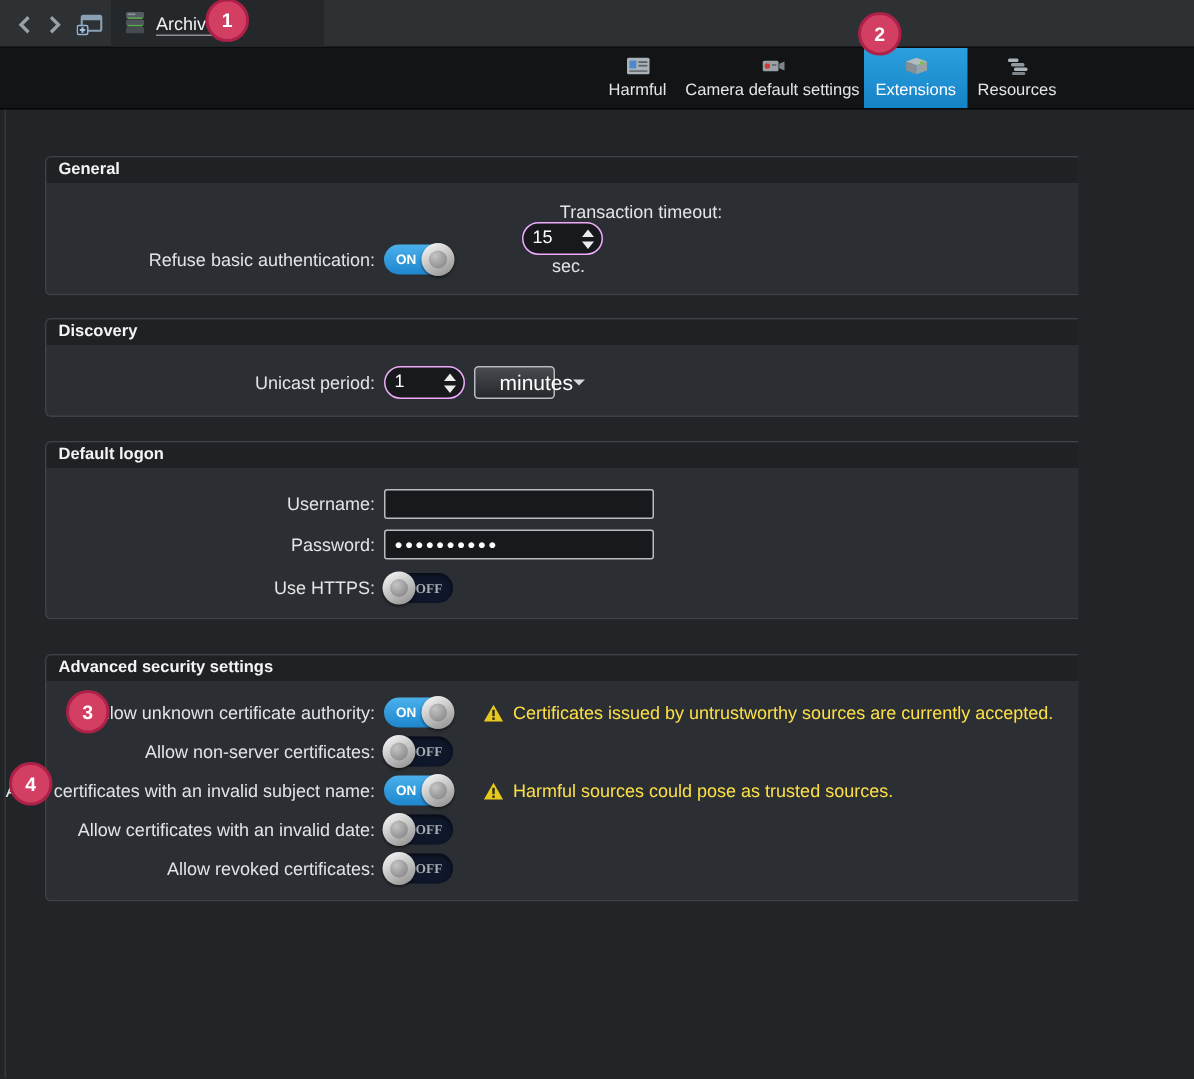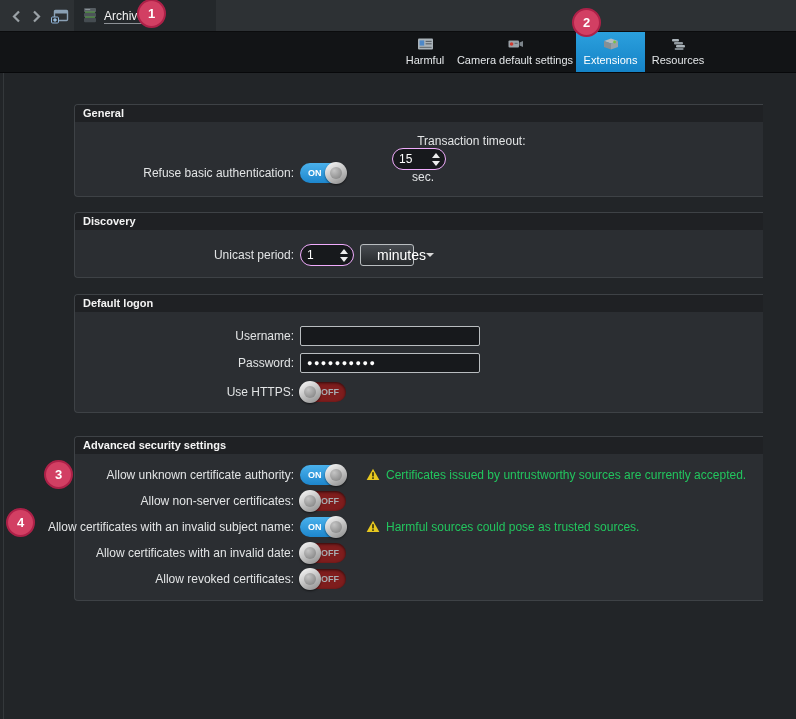--- a/index.html
+++ b/index.html
@@ -21,21 +21,21 @@
             border-bottom:1px solid #07080a;}
   .tab{position:absolute;top:0;height:40px;display:flex;flex-direction:column;
        align-items:center;justify-content:space-between;padding:5px 0 6px 0;
        box-sizing:border-box;color:#e3e6e8;font-size:11px;}
   .tab.selected{background:linear-gradient(#2ba0dd,#1583c7);color:#fff;}
   .tab .tab-label{line-height:11px;white-space:nowrap;}
   
   .content-line{position:absolute;left:3px;top:73px;bottom:0;width:1px;background:#34383b;}
   .section{position:absolute;left:30px;width:689px;background:#2b2e32;
            border:1px solid #3e4246;border-right:none;border-radius:4px 0 0 4px;
-           box-sizing:border-box;margin-left:44px;}
+           box-sizing:border-box;}
   .sec-header{height:17px;background:#1f2124;border-radius:3px 0 0 0;color:#f4f4f4;
               font-size:11px;font-weight:bold;line-height:17px;padding-left:8px;}
   .row{display:flex;align-items:center;height:20px;}
   .row-label{width:219px;padding-right:6px;flex:none;display:flex;
              justify-content:flex-end;color:#e2e4e5;font-size:12px;}
   .row-label span{white-space:nowrap;}
   .unit{margin-left:8px;color:#e2e4e5;font-size:12px;}
   
   .spin{position:relative;width:54px;height:22px;background:#17191c;
         border:1px solid #f0abfc;border-radius:11px;box-sizing:border-box;flex:none;}
@@ -57,32 +57,32 @@
   .tinput{width:180px;height:20px;background:#17191c;border:1px solid #b9bdc0;
           border-radius:2px;color:#fff;font-size:11px;padding:0 6px;box-sizing:border-box;
           font-family:inherit;outline:none;}
   .tinput.pw{font-size:9px;letter-spacing:1.5px;font-weight:bold;}
   
   .toggle{position:relative;width:46px;height:20px;border-radius:10px;flex:none;}
   .toggle .tlabel{position:absolute;top:50%;transform:translateY(-50%);
                   font-size:9px;font-weight:bold;}
   .toggle.on{background:linear-gradient(#4ab1ec,#1d86cd);}
   .toggle.on .tlabel{left:8px;color:#fff;}
-  .toggle.off{background:#7f1d1d;box-shadow:inset 0 1px 3px rgba(0,0,0,.65);}
+  .toggle.off{background:#0f172a;box-shadow:inset 0 1px 3px rgba(0,0,0,.65);font-family:Liberation Serif, serif;}
   .toggle.off .tlabel{right:7px;color:#a8adb1;}
   .knob{position:absolute;top:-1px;width:22px;height:22px;border-radius:50%;
         background:linear-gradient(150deg,#fdfdfd,#8b8b8b);
         box-shadow:0 1px 2px rgba(0,0,0,.55);}
   .toggle.on .knob{right:-1px;}
   .toggle.off .knob{left:-1px;}
   .knob::after{content:"";position:absolute;inset:5px;border-radius:50%;
                background:radial-gradient(circle at 35% 30%,#c4c4c4,#7c7c7c);}
   
-  .warning{display:flex;align-items:flex-start;gap:6px;margin-left:20px;
-           color:#22c55e;font-size:12px;white-space:nowrap;}
+  .warning{display:flex;align-items:flex-end;gap:6px;margin-left:20px;
+           color:#fde047;font-size:12px;white-space:nowrap;}
   
   .badge{position:absolute;width:29px;height:29px;border-radius:50%;background:#d23f63;
          border:2px solid #ad2148;box-sizing:border-box;color:#fff;font-size:13px;
          font-weight:bold;display:flex;align-items:center;justify-content:center;z-index:60;}
   
   .mt12{margin-top:12px;flex-direction:column;} .mt6{margin-top:6px;} .mt14{margin-top:14px;}
   .mt7{margin-top:7px;} .mt9{margin-top:9px;} .mt11{margin-top:11px;}
   .h22{height:22px;}
 </style>
 </head>

